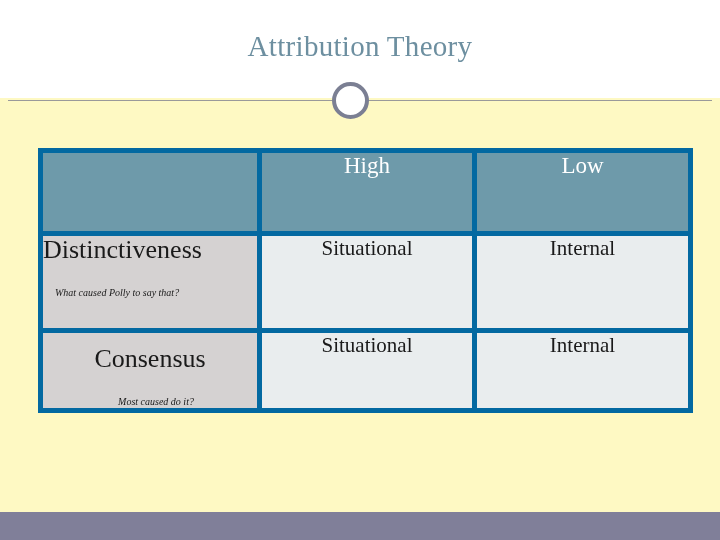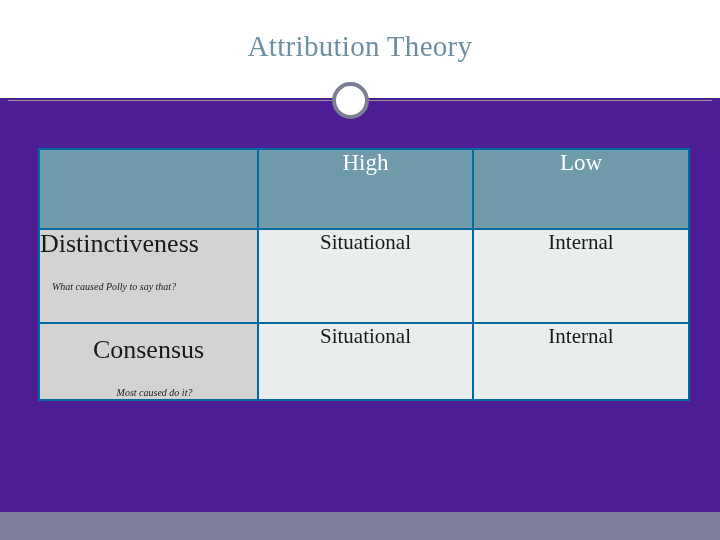--- a/index.html
+++ b/index.html
@@ -10,21 +10,21 @@
     width: 720px;
     height: 540px;
     background: #ffffff;
     font-family: "Liberation Serif", serif;
     overflow: hidden;
   }
   .slide {
     position: relative;
     width: 720px;
     height: 540px;
-    background: #4c1d95;
+    background: #fef9c3;
     box-sizing: border-box;
   }
   
   .header-band {
     position: absolute;
     left: 0;
     top: 0;
     width: 720px;
     height: 98px;
     background: #ffffff;
@@ -76,21 +76,21 @@
     left: 38px;
     top: 148px;
     width: 650px;
   }
   table.attr-table {
     border-collapse: collapse;
     width: 650px;
     table-layout: fixed;
   }
   table.attr-table td, table.attr-table th {
-    border: 2px solid #0369a1;
+    border: 5px solid #0369a1;
     vertical-align: top;
     padding: 0;
   }
   col.c1 { width: 219px; }
   col.c2 { width: 215px; }
   col.c3 { width: 216px; }
 
   .hdr-blank {
     background: #6e9aaa;
     height: 78px;

